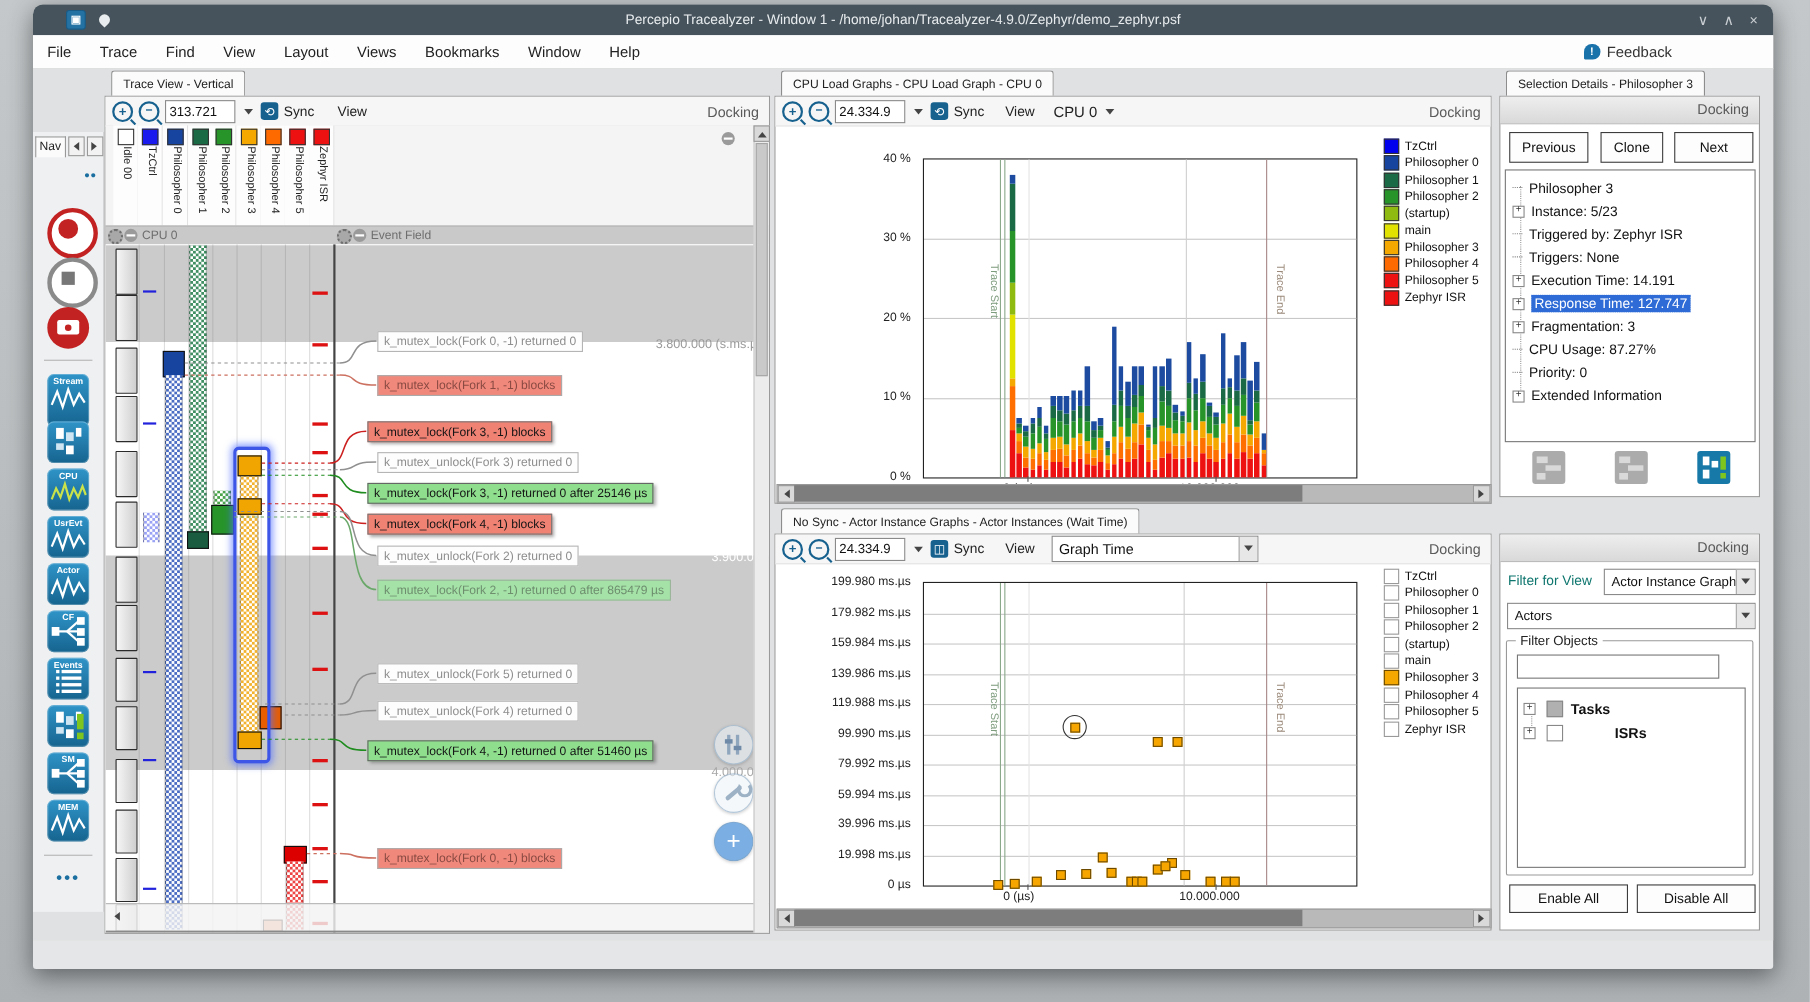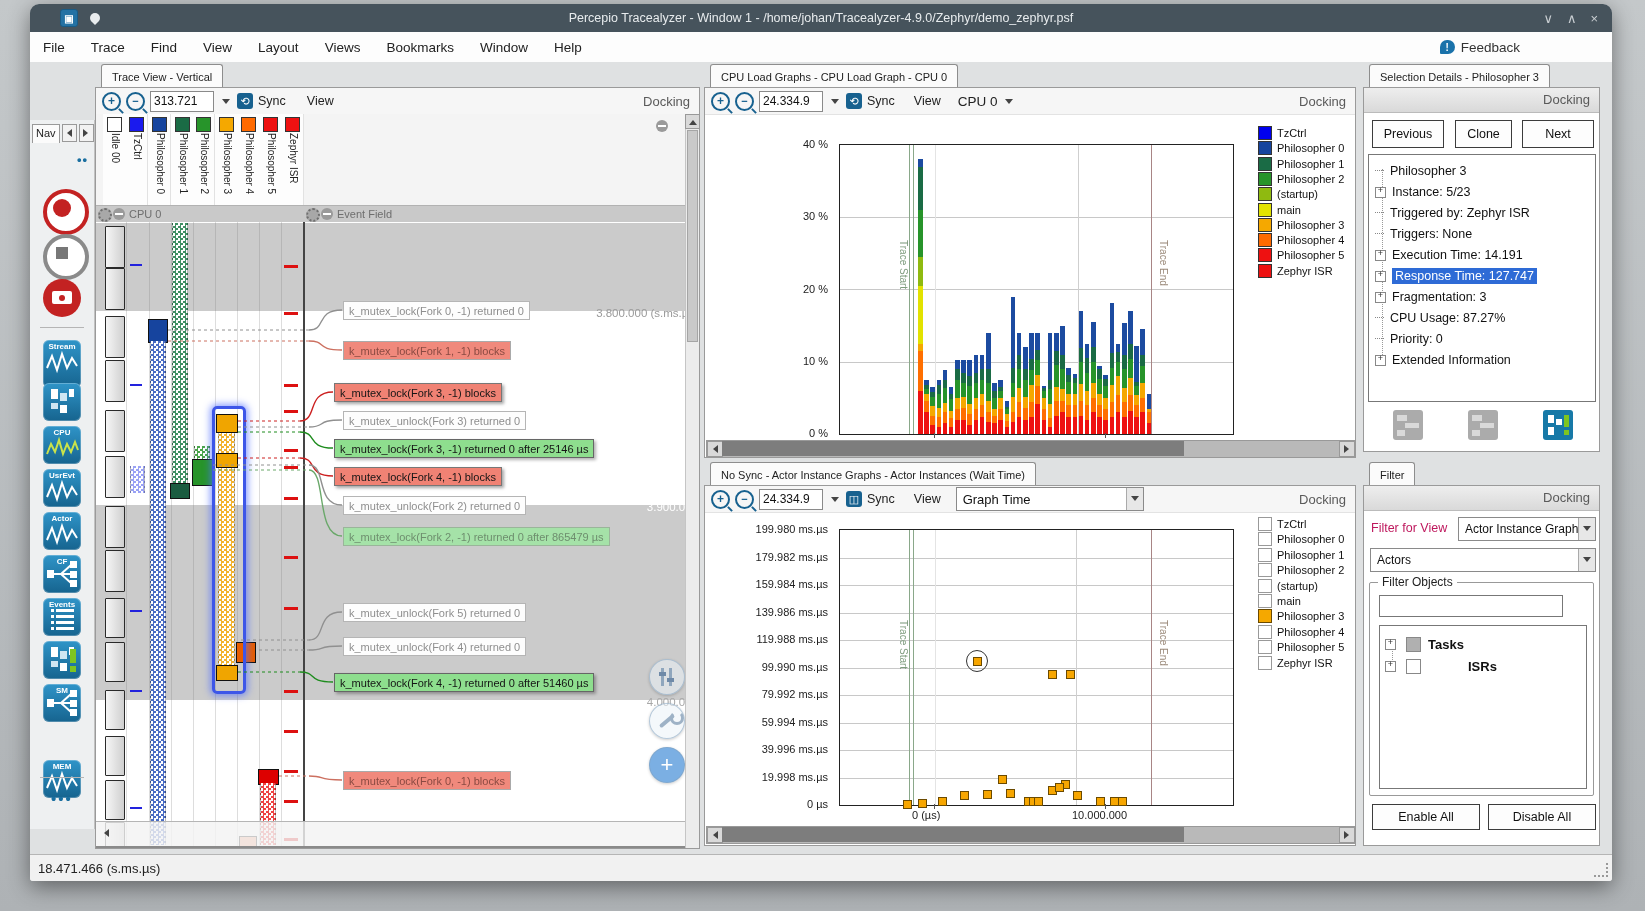--- a/index.html
+++ b/index.html
@@ -252,21 +252,21 @@
                 <polyline points="8,19 18,19" fill="none" stroke="#fff" stroke-width="2"></polyline>
                 <polyline points="18,19 28,10" fill="none" stroke="#fff" stroke-width="2"></polyline>
                 <polyline points="18,19 28,19" fill="none" stroke="#fff" stroke-width="2"></polyline>
                 <polyline points="18,19 28,28" fill="none" stroke="#fff" stroke-width="2"></polyline>
                 <rect x="4" y="15" width="7" height="8" fill="#fff"></rect>
                 <rect x="27" y="6" width="7" height="7" fill="#fff"></rect>
                 <rect x="27" y="16" width="7" height="7" fill="#fff"></rect>
                 <rect x="27" y="25" width="7" height="7" fill="#fff"></rect>
               </svg>
             </div>
-            <div class="appic ab" style="left: 13px; top: 607px; width: 38px; height: 38px; margin-top: 33px;">
+            <div class="appic ab" style="left: 13px; top: 607px; width: 38px; height: 38px;">
               <div class="lb">MEM</div>
               <svg width="38" height="38" style="position: absolute; left: 0px; top: 0px;">
                 <polyline points="4,28 9,16 14,30 19,14 24,28 29,18 34,26" fill="none" stroke="#fff" stroke-width="2"></polyline>
               </svg>
             </div>
             <div class="sb-div ab" style="left: 10px; top: 207px; width: 44px; height: 1px;"></div>
             <div class="sb-div ab" style="left: 10px; top: 657px; width: 44px; height: 1px;"></div>
             <div class="sb-more ab" style="left: 0px; top: 670px; width: 64px; height: 20px;">•••</div>
           </div>
     </div>
@@ -979,28 +979,25 @@
               <div class="w" style="left:5px;top:5px;width:6px;height:8px"></div>
               <div class="w" style="left:13px;top:9px;width:6px;height:6px"></div>
               <div class="w" style="left:5px;top:17px;width:6px;height:8px"></div>
               <div class="g" style="left:21px;top:5px;width:5px;height:12px"></div>
               <div class="g" style="left:21px;top:20px;width:5px;height:5px"></div>
             </div>
           </div>
     </div>
 
     <div class="panel" id="p-filter" style="left:1333px;top:398px;width:237px;height:386px;">
-      <div class="tabrow">
-            <div class="tab">Filter</div>
-          </div>
       <div class="pbody"></div>
       <div class="dockrow">
             <span>Docking</span>
           </div>
-      <div class="ab" style="left:8px;top:61px;font-size:12.5px;color:#be185d;">Filter for View</div>
+      <div class="ab" style="left:8px;top:61px;font-size:12.5px;color:#0f766e;">Filter for View</div>
       <div class="dd ab" style="left:95px;top:57px;width:136px;font-size:12px;">
         <span class="txt">Actor Instance Graphs</span>
         <span class="db">
               <span class="tri-d" style="margin-top:2px"></span>
             </span>
       </div>
       <div class="dd ab" style="left:7px;top:88px;width:224px;font-size:12px;">
         <span class="txt">Actors</span>
         <span class="db">
               <span class="tri-d" style="margin-top:2px"></span>
@@ -1022,19 +1019,15 @@
                 <span style="font-weight: bold; font-size: 13px; padding-left: 40px;">ISRs</span>
               </div>
             </div>
       </div>
       <div class="btn" style="left:9px;top:344px;width:106px;height:24px;">Enable All</div>
       <div class="btn" style="left:125px;top:344px;width:106px;height:24px;">Disable All</div>
     </div>
 
   </div>
 
-  <div class="statusbar">
-    <span class="t">18.471.466 (s.ms.µs)</span>
-    <div class="grip"></div>
-  </div>
 
 </div>
 </div>
 
 </body></html>

